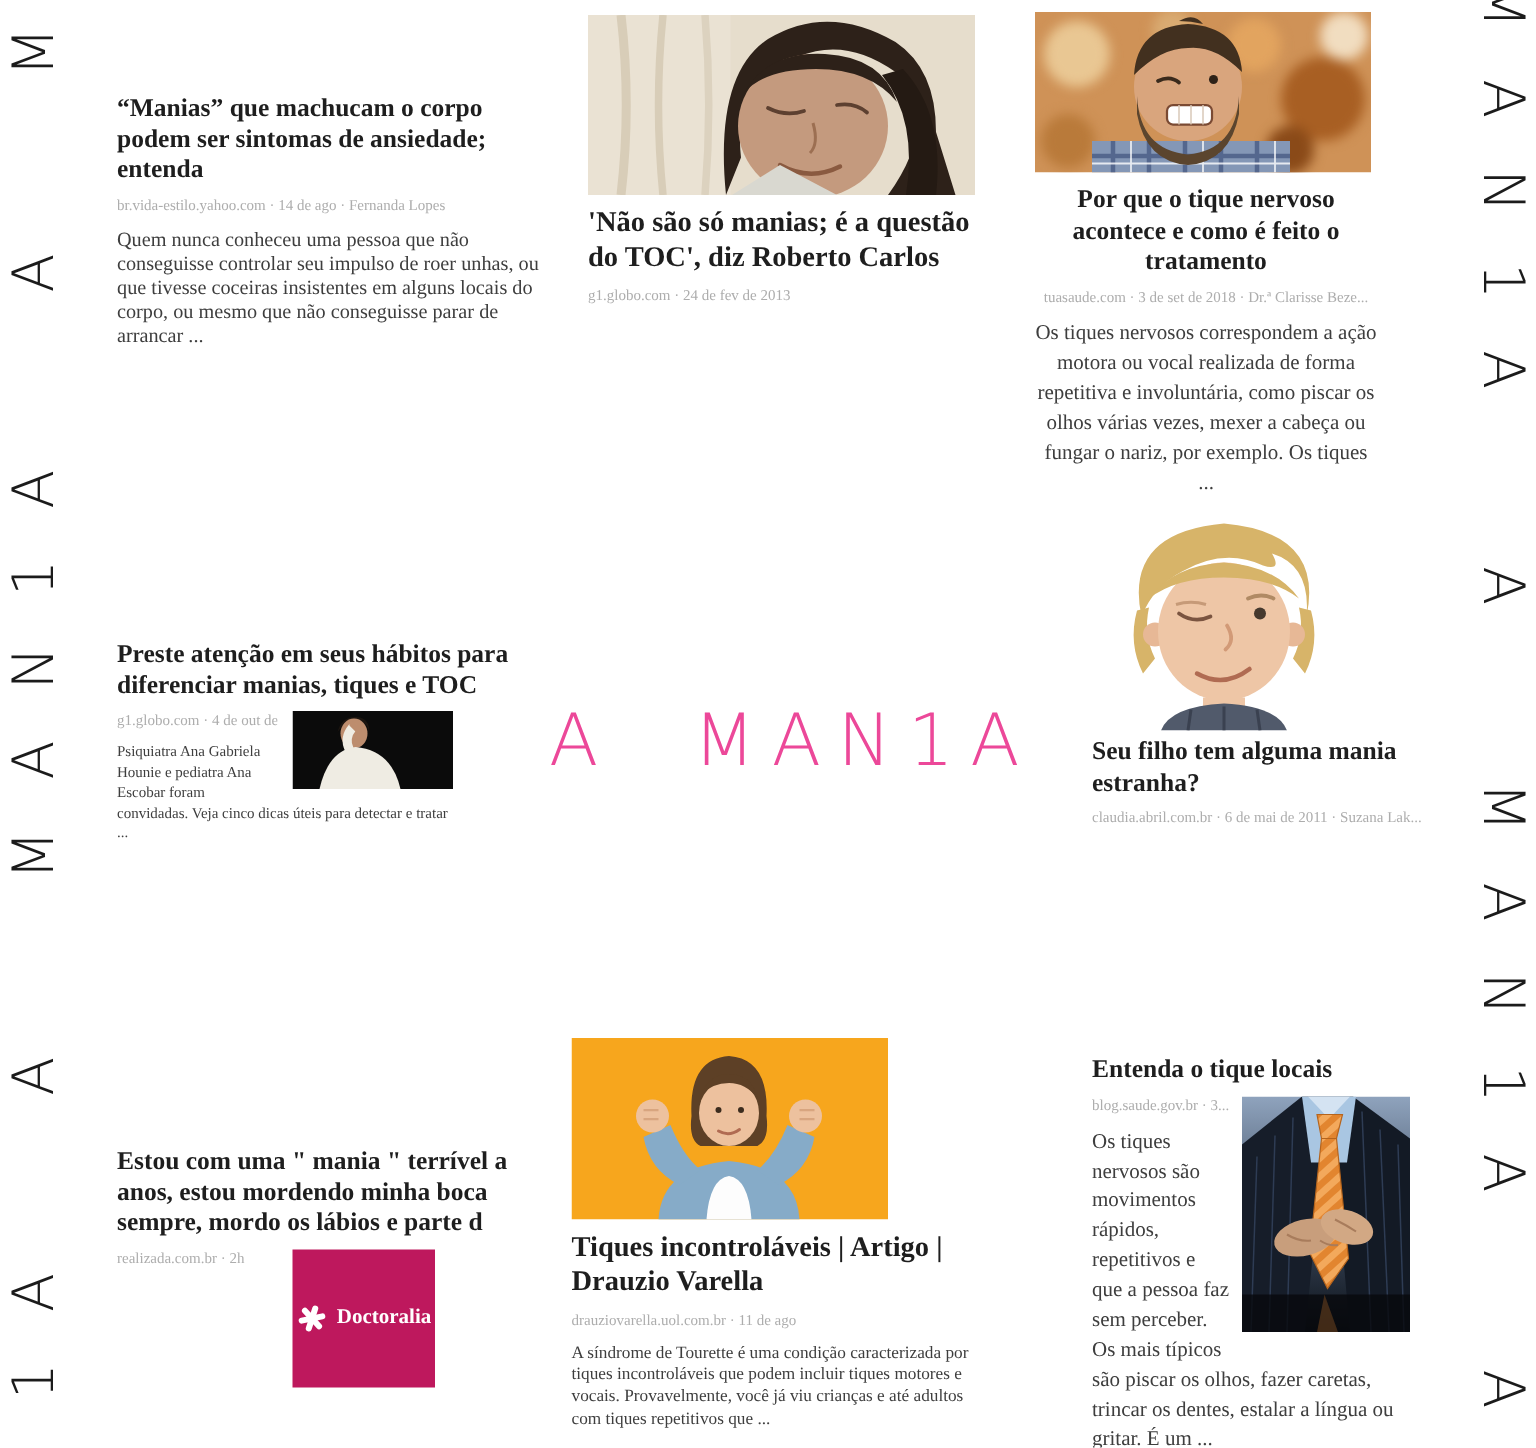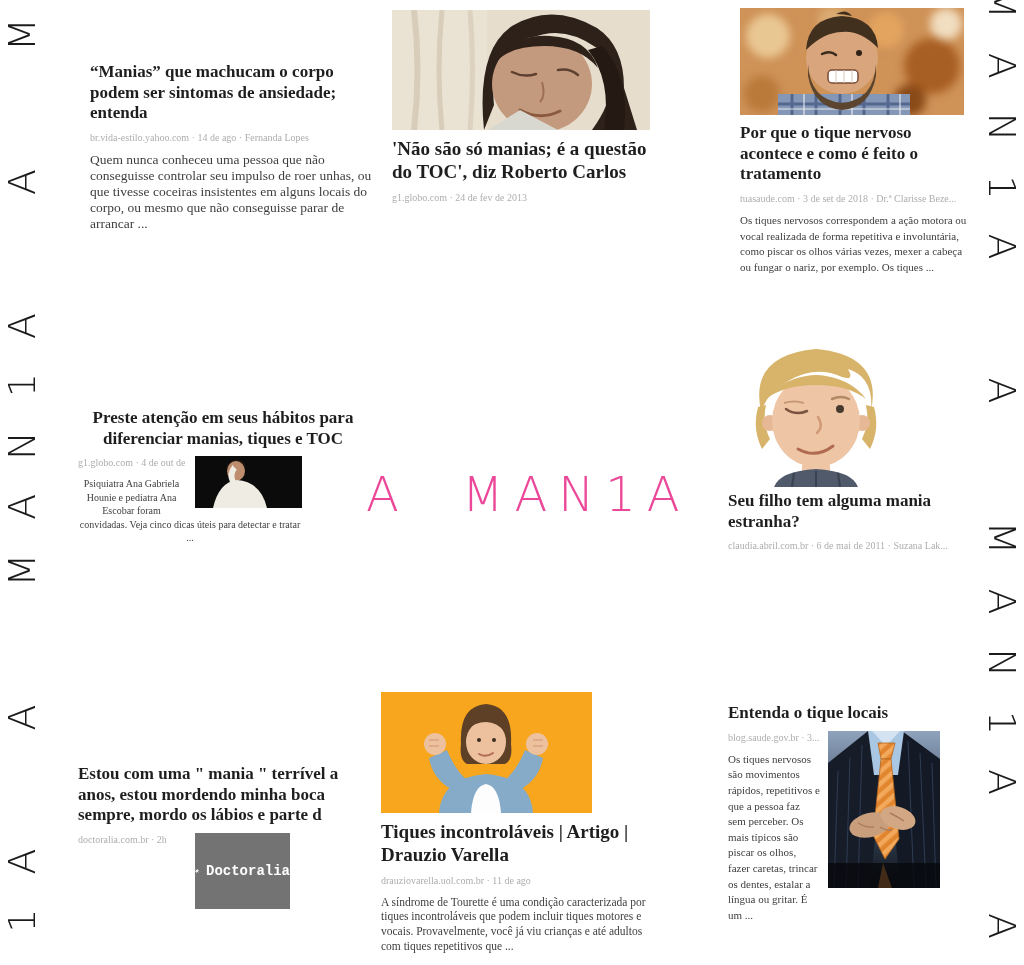--- a/index.html
+++ b/index.html
@@ -30,41 +30,41 @@
   .t-sm{font-size:17px;line-height:1.22;}
   .meta{
     font-family:Liberation Serif, serif;color:#adadad;
     font-size:10px;line-height:1.3;margin-top:7px;
   }
   .truncate{white-space:nowrap;overflow:hidden;}
   .snippet{font-family:"Liberation Serif",serif;color:#3e3e3e;margin:8px 0 0;}
   .s13{font-size:13.5px;line-height:1.18;}
   .s11{font-size:11.5px;line-height:1.28;}
   .s10{font-size:10px;line-height:1.35;}
-  .s95{font-size:11px;line-height:1.42;}
+  .s95{font-size:14px;line-height:1.42;}
   .photo{display:block;}
   .media-float{float:right;margin:0 0 8px 10px;}
   
-  #card-left-top{left:78px;top:62px;width:290px;margin-left:12px;}
+  #card-left-top{left:78px;top:62px;width:290px;}
   #card-mid-top{left:392px;top:10px;width:262px;}
-  #card-right-top{left:740px;top:8px;width:228px;}
-  #card-left-mid{left:78px;top:408px;width:290px;text-align:center;}
+  #card-right-top{left:690px;top:8px;width:228px;text-align:center;}
+  #card-left-mid{left:78px;top:426px;width:290px;}
   #card-left-mid .body{width:224px;}
   #card-right-mid{left:728px;top:337px;width:232px;}
   #card-left-bottom{left:78px;top:764px;width:290px;}
   #card-left-bottom .body{width:212px;}
   #card-mid-bottom{left:381px;top:692px;width:268px;}
   #card-right-bottom{left:728px;top:703px;width:232px;}
   #card-right-bottom .body{width:212px;}
   .img-gap{margin-bottom:8px;}
   
   .doctoralia{
-    width:95px;height:76px;background:#737373;color:#fff;
+    width:95px;height:92px;background:#be185d;color:#fff;
     display:flex;align-items:center;justify-content:center;gap:7px;
-    font-family:Liberation Mono, monospace;font-size:14px;font-weight:700;
+    font-family:Liberation Serif, serif;font-size:14px;font-weight:700;
     cursor:pointer;
   }
   .blur4{filter:blur(4px);}
 </style>
 </head>
 <body>
 
 <div id="strip-left" class="strip">MAN1A A MAN1A A MAN1A</div>
 <div id="strip-right" class="strip">A MAN1A A MAN1A A MAN1</div>
 <div id="center-title">A MAN1A</div>
@@ -99,21 +99,21 @@
     <div class="media-float doctoralia" aria-label="logo-doctoralia">
       <svg width="20" height="20" viewBox="0 0 20 20">
         <g stroke="#ffffff" stroke-width="4" stroke-linecap="round" transform="rotate(18 10 10)">
           <line x1="10" y1="3" x2="10" y2="17"></line>
           <line x1="3.9" y1="6.5" x2="16.1" y2="13.5"></line>
           <line x1="16.1" y1="6.5" x2="3.9" y2="13.5"></line>
         </g>
       </svg>
       <span>Doctoralia</span>
     </div>
-    <div class="meta truncate">doctoralia.com.br · 2h</div>
+    <div class="meta truncate">realizada.com.br · 2h</div>
   </div>
 </article>
 
 <article class="card" id="card-mid-top">
   <div class="img-gap" aria-label="photo-roberto-carlos">
     <svg class="photo" width="258" height="120" viewBox="0 0 258 120">
       <rect width="258" height="120" fill="#e6ddcc"></rect>
       <rect width="95" height="120" fill="#eae2d3"></rect>
       <path d="M22 0 q7 60 0 120" stroke="#d8cdb8" stroke-width="6" fill="none"></path>
       <path d="M50 0 q-6 60 0 120" stroke="#d8cdb8" stroke-width="5" fill="none"></path>

